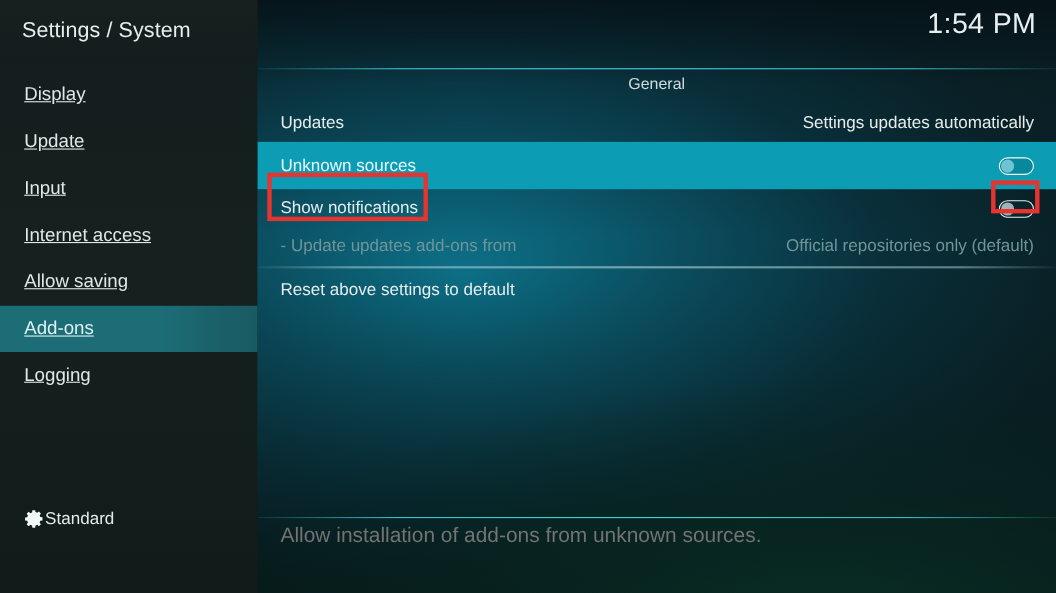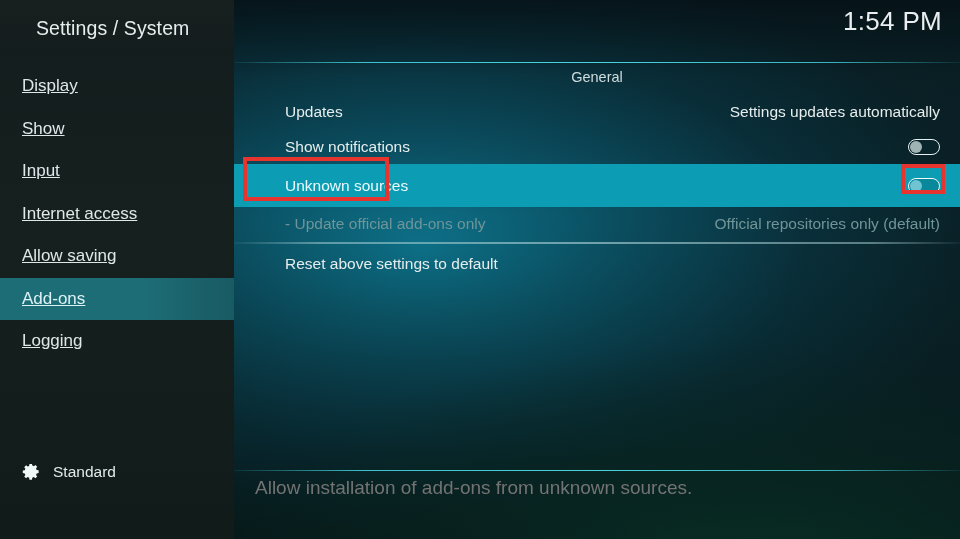--- a/index.html
+++ b/index.html
@@ -58,21 +58,21 @@
     left: 0; top: 0;
     width: 234px;
     height: 539px;
     background: linear-gradient(180deg, #131d1d 0%, #16201f 45%, #111b1a 100%);
     z-index: 5;
   }
   .sidebar-head {
     height: 57px;
     display: flex;
     align-items: center;
-    padding-left: 36px;
+    padding-left: 20px;
     background: linear-gradient(180deg,#17201f 0%,#141d1d 100%);
   }
   .sidebar-title {
     color: #e7eced;
     font-size: 19.5px;
     font-weight: 400;
     letter-spacing: 0.1px;
     white-space: nowrap;
   }
   .sidebar-list {
@@ -93,21 +93,21 @@
     color: #ddf2f5;
   }
   .sidebar-foot {
     position: absolute;
     left: 0;
     bottom: 58px;
     width: 234px;
     display: flex;
     align-items: center;
     padding-left: 22px;
-    gap: 12px;
+    gap: 0;
   }
   .gear-icon { width: 19px; height: 19px; display: block; }
   .foot-label { color: #e3eaea; font-size: 15.5px; }
 
   
   .main {
     position: absolute;
     left: 234px; top: 0;
     width: 726px;
     height: 539px;
@@ -156,21 +156,20 @@
     height: 34px;
     display: flex;
     align-items: center;
     padding: 0 20px 0 21px;
   }
   .row.tall { height: 35px; }
   .row-label {
     color: #e6eded;
     font-size: 15.5px;
     white-space: nowrap;
-    margin-left: 30px;
   }
   .row-value {
     margin-left: auto;
     color: #e6eded;
     font-size: 15.5px;
     white-space: nowrap;
   }
   .row.selected {
     background: #0c9db5;
   }
@@ -244,21 +243,21 @@
   <div class="sidebar">
     <div class="sidebar-head">
       <div class="sidebar-title">Settings / System</div>
     </div>
 
     <div class="sidebar-list">
       <div class="side-item">
         <span>Display</span>
       </div>
       <div class="side-item">
-        <span>Show</span>
+        <span>Update</span>
       </div>
       <div class="side-item">
         <span>Input</span>
       </div>
       <div class="side-item">
         <span>Internet access</span>
       </div>
       <div class="side-item">
         <span>Allow saving</span>
       </div>
@@ -289,36 +288,36 @@
 
     <div class="group-header">General</div>
 
     <div class="rows">
 
       <div class="row tall">
         <span class="row-label">Updates</span>
         <span class="row-value">Settings updates automatically</span>
       </div>
 
+      <div class="row selected" style="height:43px">
+        <span class="row-label">Unknown sources</span>
+        <span class="toggle">
+          <span class="knob"></span>
+        </span>
+      </div>
+
       <div class="row tall">
         <span class="row-label">Show notifications</span>
         <span class="toggle">
           <span class="knob"></span>
         </span>
       </div>
 
-      <div class="row selected" style="height:43px">
-        <span class="row-label">Unknown sources</span>
-        <span class="toggle">
-          <span class="knob"></span>
-        </span>
-      </div>
-
       <div class="row disabled" style="height:33px">
-        <span class="row-label">- Update official add-ons only</span>
+        <span class="row-label">- Update updates add-ons from</span>
         <span class="row-value">Official repositories only (default)</span>
       </div>
 
       <div class="row-divider"></div>
 
       <div class="row tall" style="margin-top:2px">
         <span class="row-label">Reset above settings to default</span>
       </div>
 
     </div>

